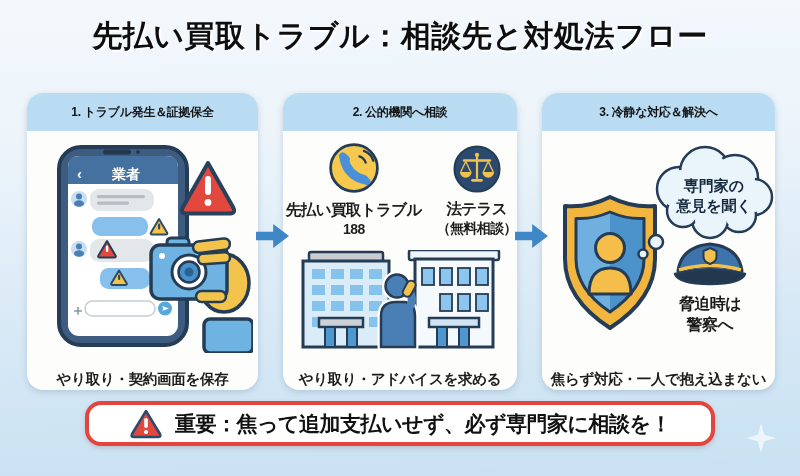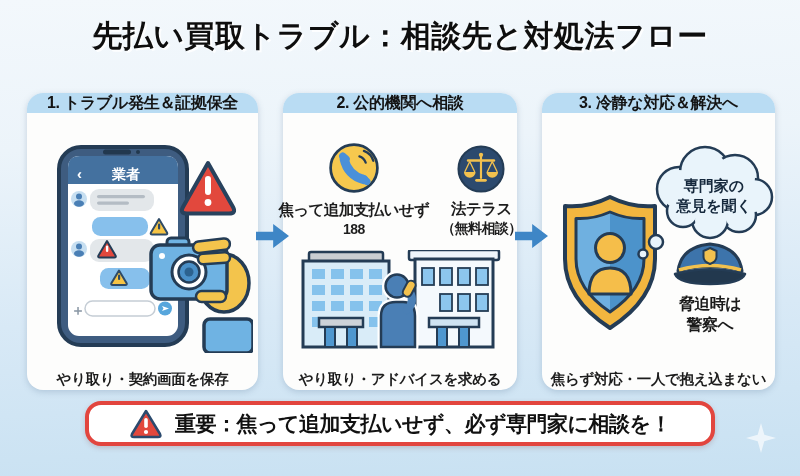--- a/index.html
+++ b/index.html
@@ -11,23 +11,23 @@
   .page-title{
     position:absolute;top:16px;left:0;width:800px;text-align:center;
     font-size:30px;font-weight:900;color:#0e0e0e;letter-spacing:.5px;
     text-shadow:2px 2px 0 rgba(255,255,255,.85);
   }
   .card{
     position:absolute;top:93px;height:297px;background:#fdfdfc;border-radius:16px;
     box-shadow:0 2px 6px rgba(90,120,150,.28);
   }
   .card-header{
-    height:20px;background:#b9dcf3;border-radius:16px 16px 0 0;
+    height:38px;background:#b9dcf3;border-radius:16px 16px 0 0;
     display:flex;align-items:center;justify-content:center;
-    font-size:16px;font-weight:800;color:#141414;letter-spacing:-.3px;
+    font-size:12px;font-weight:800;color:#141414;letter-spacing:-.3px;
   }
   .card-caption{
     position:absolute;bottom:1px;left:0;width:100%;text-align:center;
     font-size:14.5px;font-weight:800;color:#1c1c1c;letter-spacing:-.3px;
   }
   .illus{position:absolute;}
   .flow-arrow{
     position:absolute;top:224px;width:33px;height:24px;background:#3e86c6;z-index:5;
     clip-path:polygon(0 32%,52% 32%,52% 0,100% 50%,52% 100%,52% 68%,0 68%);
   }
@@ -146,21 +146,21 @@
       <div class="contact" style="width:152px;">
         <svg width="54" height="54" viewBox="0 0 60 60">
           <circle cx="30" cy="30" r="26" fill="#f6c84e" stroke="#243c55" stroke-width="3"></circle>
           <path d="M19 20 Q23 38 41 43" fill="none" stroke="#4a90d9" stroke-width="10" stroke-linecap="round"></path>
           <path d="M19 20 Q23 38 41 43" fill="none" stroke="#2e5d8c" stroke-width="10" stroke-linecap="round" opacity="0"></path>
           <rect x="13" y="14" width="13" height="8" rx="4" fill="#4a90d9" transform="rotate(40 19 18)"></rect>
           <rect x="36" y="39" width="13" height="8" rx="4" fill="#4a90d9" transform="rotate(40 42 43)"></rect>
           <path d="M36 17 q5 1.5 7 7" fill="none" stroke="#243c55" stroke-width="2.5" stroke-linecap="round"></path>
           <path d="M41 11 q8 3 10.5 11" fill="none" stroke="#243c55" stroke-width="2.5" stroke-linecap="round"></path>
         </svg>
-        <div class="c-name">焦って追加支払いせず</div>
+        <div class="c-name">先払い買取トラブル</div>
         <div class="c-sub">188</div>
       </div>
       <div class="contact" style="width:84px;">
         <svg width="50" height="50" viewBox="0 0 60 60" style="margin-top:3px;">
           <circle cx="30" cy="30" r="27" fill="#2c4a6e" stroke="#243c55" stroke-width="2.5"></circle>
           <rect x="28.7" y="14" width="2.6" height="28" rx="1.3" fill="#f2c14e"></rect>
           <circle cx="30" cy="13" r="2.6" fill="#f2c14e"></circle>
           <rect x="13" y="18.4" width="34" height="3" rx="1.5" fill="#f2c14e"></rect>
           <path d="M16.5 21 L10.5 33.5 M16.5 21 L22.5 33.5" stroke="#f2c14e" stroke-width="1.6"></path>
           <path d="M9.5 33.5 A7 7 0 0 0 23.5 33.5 Z" fill="#f2c14e"></path>

